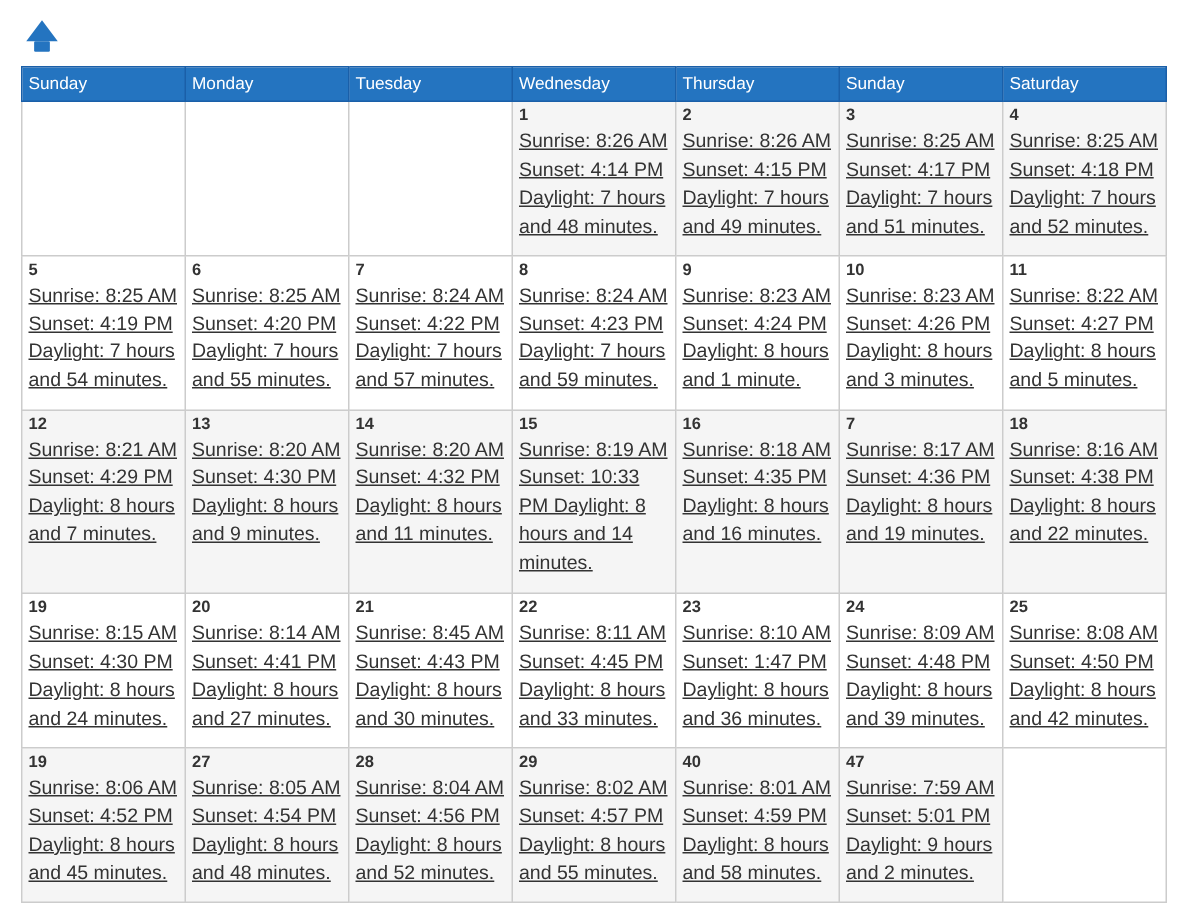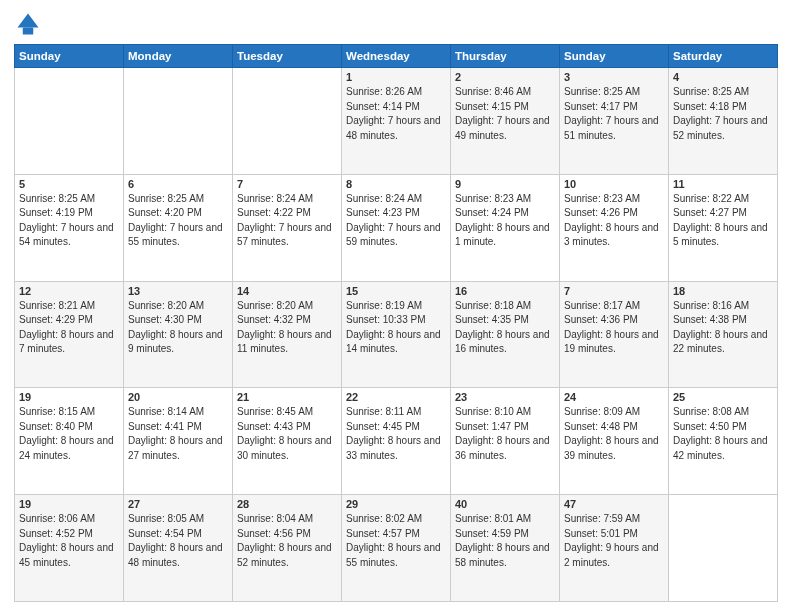--- a/index.html
+++ b/index.html
@@ -57,21 +57,21 @@
       flex: 1;
       border: 1px solid #ccc;
       border-collapse: collapse;
       width: 100%;
       table-layout: fixed;
     }
     .calendar thead tr th {
       background-color: #2474c0;
       color: #fff;
       font-size: 11.5px;
-      font-weight: bold;
+      font-weight: normal;
       padding: 5px 4px;
       border: 1px solid #1a5fa8;
       text-align: left;
     }
     .calendar tbody tr td {
       border: 1px solid #ccc;
       vertical-align: top;
       padding: 3px 4px;
       font-size: 9.5px;
       color: #333;
@@ -84,23 +84,24 @@
     .calendar tbody tr:nth-child(even) td {
       background-color: #ffffff;
     }
     .day-number {
       font-size: 11px;
       font-weight: bold;
       margin-bottom: 2px;
       display: block;
     }
     .cell-content {
-      font-size: 10px;
+      font-size: 13px;
       line-height: 1.45;
       color: #333;
+      text-decoration: underline;
     }
     .empty-cell {
       background: #fff !important;
     }
   </style>
 </head>
 <body>
 
 <div class="page">
   <div class="header">
@@ -139,21 +140,21 @@
           <td class="empty-cell"></td>
           <td>
             <span class="day-number">1</span>
             <div class="cell-content">Sunrise: 8:26 AM
 Sunset: 4:14 PM
 Daylight: 7 hours
 and 48 minutes.</div>
           </td>
           <td>
             <span class="day-number">2</span>
-            <div class="cell-content">Sunrise: 8:46 AM
+            <div class="cell-content">Sunrise: 8:26 AM
 Sunset: 4:15 PM
 Daylight: 7 hours
 and 49 minutes.</div>
           </td>
           <td>
             <span class="day-number">3</span>
             <div class="cell-content">Sunrise: 8:25 AM
 Sunset: 4:17 PM
 Daylight: 7 hours
 and 51 minutes.</div>
@@ -265,21 +266,21 @@
             <div class="cell-content">Sunrise: 8:16 AM
 Sunset: 4:38 PM
 Daylight: 8 hours
 and 22 minutes.</div>
           </td>
         </tr>
         <tr>
           <td>
             <span class="day-number">19</span>
             <div class="cell-content">Sunrise: 8:15 AM
-Sunset: 8:40 PM
+Sunset: 4:30 PM
 Daylight: 8 hours
 and 24 minutes.</div>
           </td>
           <td>
             <span class="day-number">20</span>
             <div class="cell-content">Sunrise: 8:14 AM
 Sunset: 4:41 PM
 Daylight: 8 hours
 and 27 minutes.</div>
           </td>

